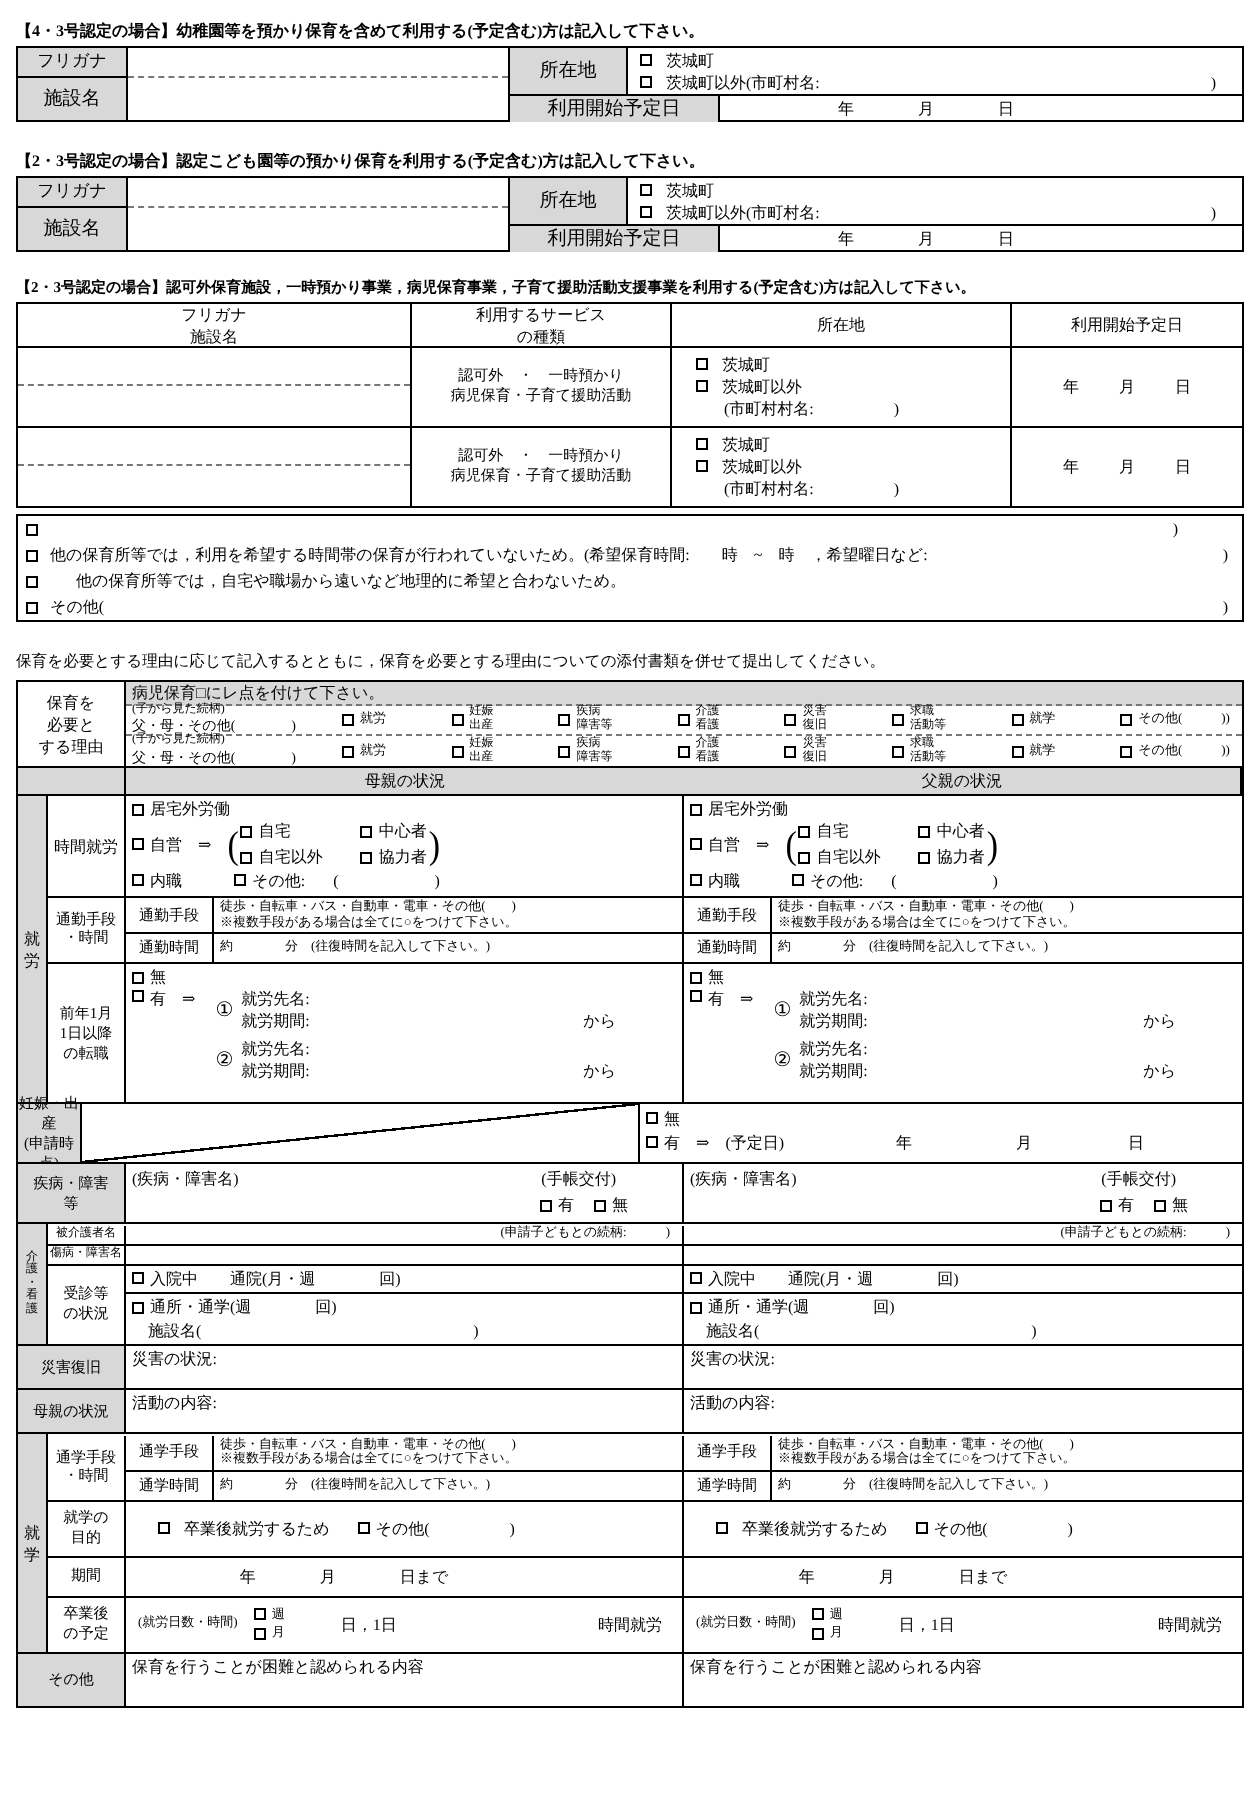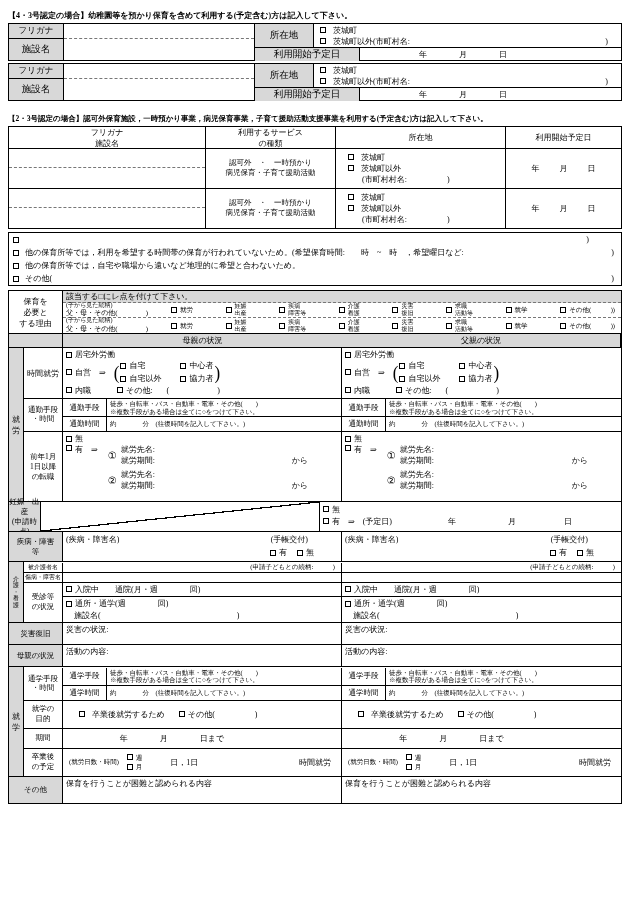--- a/index.html
+++ b/index.html
@@ -61,20 +61,21 @@
         <div class="lab g br" style="width:105px;font-size:9.5px">利用開始予定日</div>
         <div class="lab" style="flex:1;justify-content:center;gap:32px;padding-right:55px">
           <span>年</span>
           <span>月</span>
           <span>日</span>
         </div>
       </div>
     </div>
   </div>
 
+  <div class="cap" style="margin-top:14px">【2・3号認定の場合】認定こども園等の預かり保育を利用する(予定含む)方は記入して下さい。</div>
   <div class="ttable" style="height:38px;margin-top:2px">
     <div style="width:54px;display:flex;flex-direction:column">
       <div class="lab g bb" style="height:15px;font-size:8.5px">フリガナ</div>
       <div class="lab g" style="flex:1;font-size:9.5px">施設名</div>
     </div>
     <div style="width:191px;border-left:1px solid #000;display:flex;flex-direction:column">
       <div class="bbd" style="height:15px"></div>
       <div style="flex:1"></div>
     </div>
     <div style="flex:1;border-left:1px solid #000;display:flex;flex-direction:column">
@@ -169,38 +170,39 @@
         <span class="cb"></span>
         <span style="margin-left:auto;margin-right:28px">)</span>
       </div>
     <div class="cbl" style="height:13px;padding:0 4px">
         <span class="cb"></span>
         <span style="margin-left:3px">他の保育所等では，利用を希望する時間帯の保育が行われていないため。(希望保育時間:　　時　~　時　，希望曜日など:</span>
         <span style="margin-left:auto;margin-right:3px">)</span>
       </div>
     <div class="cbl" style="height:13px;padding:0 4px">
         <span class="cb"></span>
-        <span style="margin-left:3px">他の保育所等では，自宅や職場から遠いなど地理的に希望と合わないため。</span>
+        <span style="margin-left:16px">他の保育所等では，自宅や職場から遠いなど地理的に希望と合わないため。</span>
       </div>
     <div class="cbl" style="height:13px;padding:0 4px">
         <span class="cb"></span>
         <span style="margin-left:3px">その他(</span>
         <span style="margin-left:auto;margin-right:3px">)</span>
       </div>
   </div>
 
+  <div style="margin:14px 8px 0;font-size:7.8px">保育を必要とする理由に応じて記入するとともに，保育を必要とする理由についての添付書類を併せて提出してください。</div>
 
   <div class="vtable" style="margin-top:4px">
 
     <div class="row bb" style="height:43px">
       <div class="lab br pre" style="width:54px">保育を
 必要と
 する理由</div>
       <div class="stack" style="flex:1">
-        <div class="g bbd" style="height:13px;display:flex;align-items:center;padding-left:3px">該当する□にレ点を付けて下さい。</div>
+        <div class="g bbd" style="height:13px;display:flex;align-items:center;padding-left:3px">病児保育□にレ点を付けて下さい。</div>
         <div class="row bbd" style="height:15px;align-items:center">
           <div class="stack" style="width:102px;padding-left:3px">
             <span class="xs">(子から見た続柄)</span>
             <span style="font-size:7px">父・母・その他(　　　　)</span>
           </div>
           <div class="row" style="flex:1;justify-content:space-between;align-items:center;padding:0 6px">
             <span class="cbl">
                 <span class="cb"></span>
                 <span class="sm">就労</span>
               </span>

